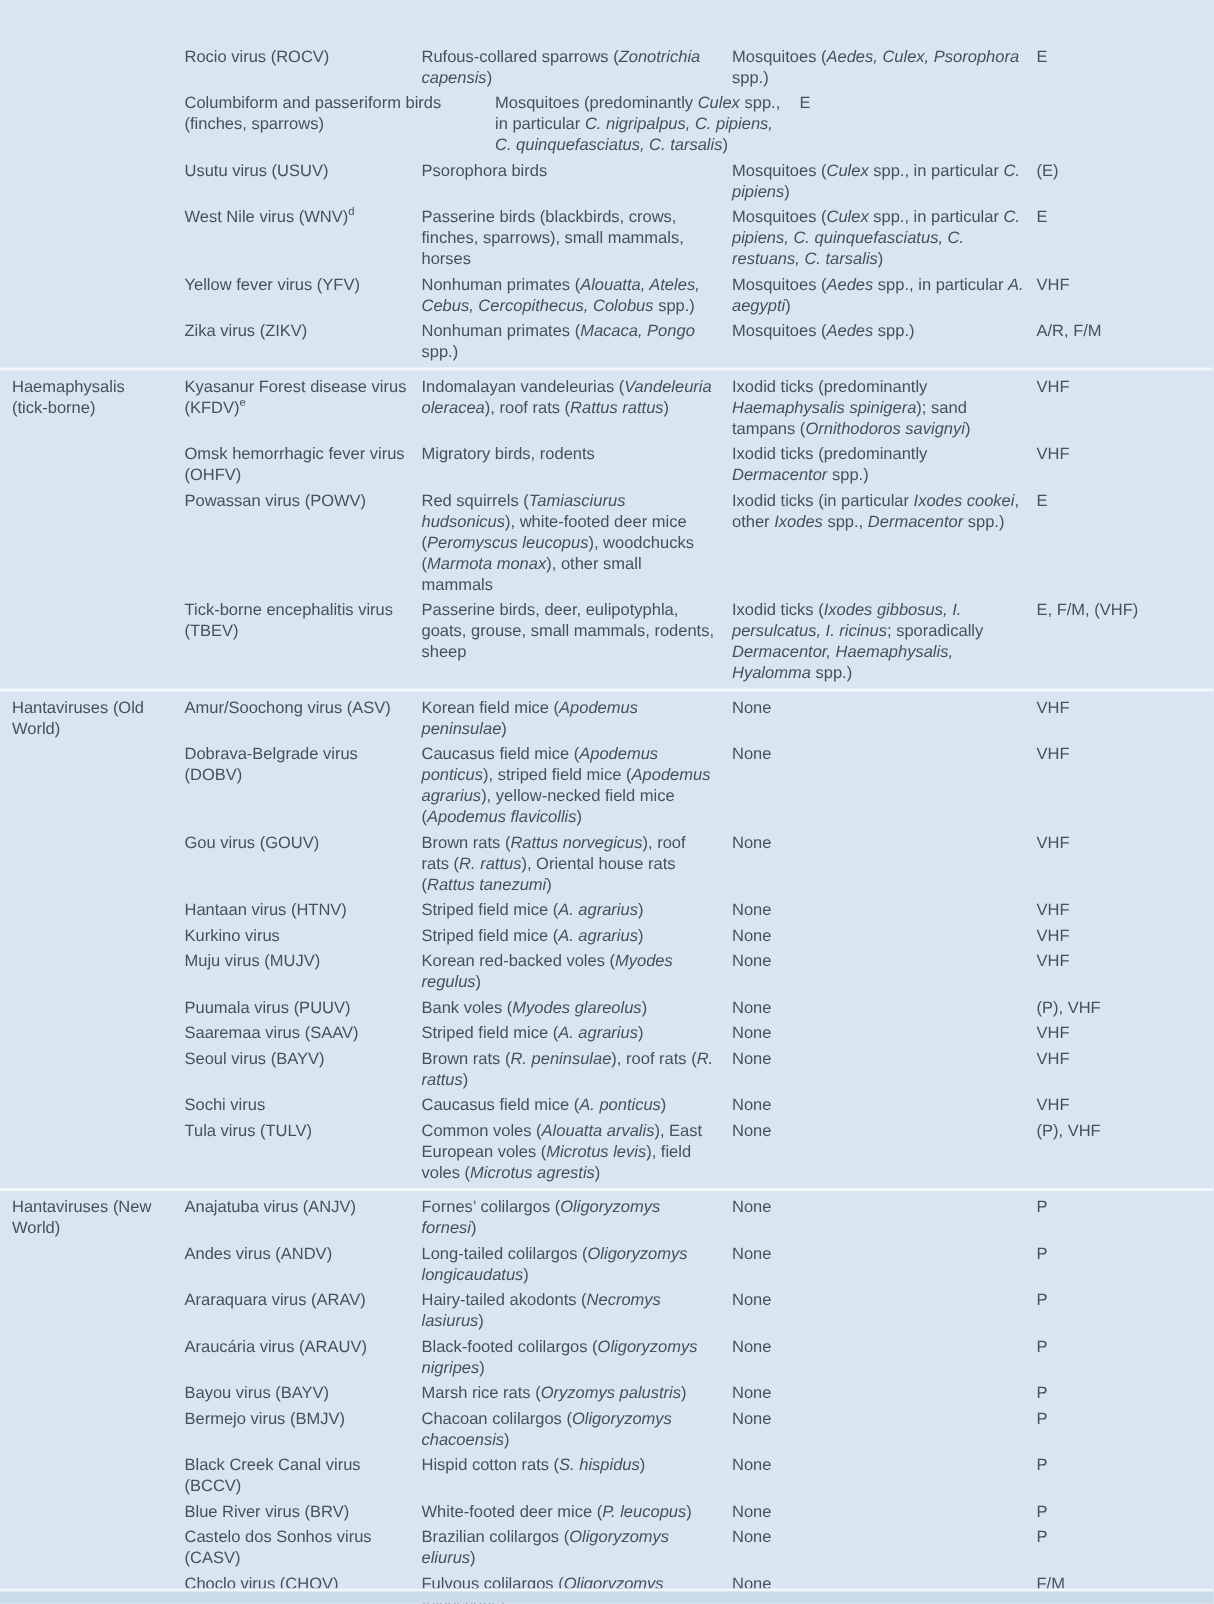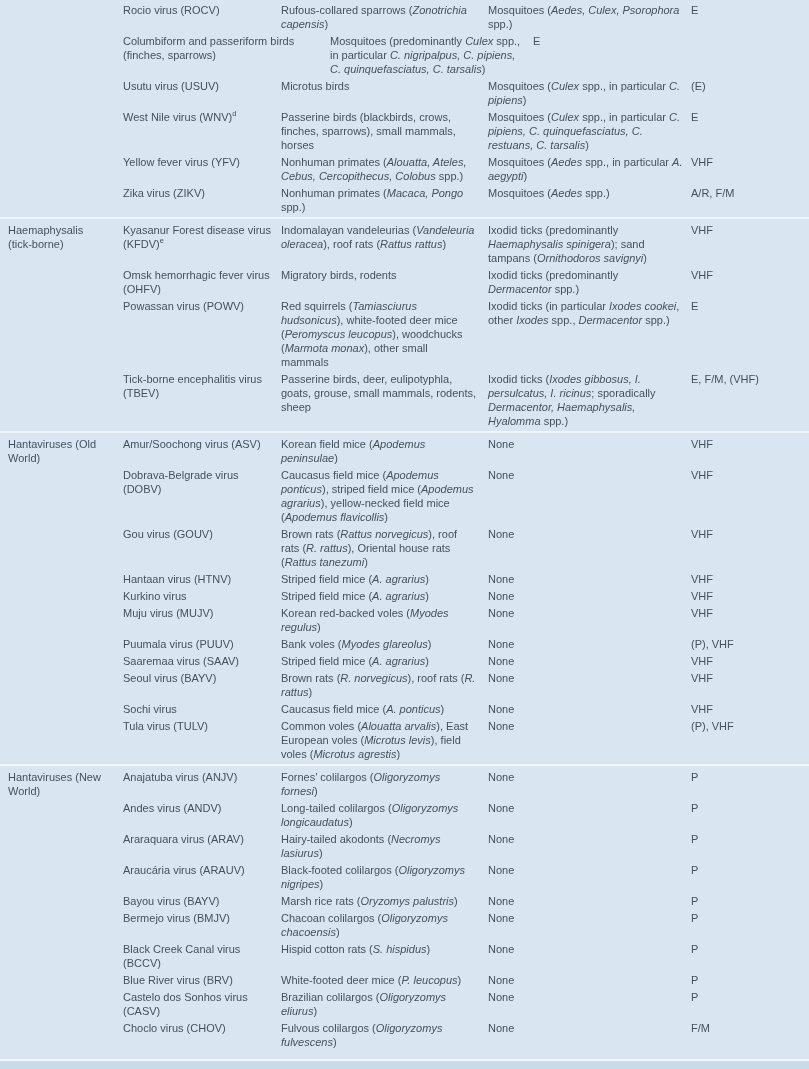--- a/index.html
+++ b/index.html
@@ -13,21 +13,21 @@
     position: relative;
     width: 809px; height: 1069px;
     background: #d9e6f2;
     overflow: hidden;
   }
   .table-body { position: absolute; top: 0; left: 0; width: 809px; }
   .section {
     border-top: 2px solid #f0f6fa;
     padding-top: 4px;
   }
-  .section.first { border-top: none; padding-top: 3px; }
+  .section.first { border-top: none; padding-top: 3px; margin-top: 28px; }
   .row { display: flex; align-items: flex-start; margin-bottom: 3px; }
   .cell {
     font-size: 11px;
     line-height: 14px;
     color: #45515c;
     box-sizing: border-box;
   }
   .cell i { font-style: italic; }
   .cell sup { font-size: 7.5px; line-height: 0; vertical-align: super; }
   .c-group  { width: 123px; padding-left: 8px;  padding-right: 14px; flex: none; }
@@ -58,21 +58,21 @@
         </div>
         <div class="row">
           <div class="cell c-group"></div>
           <div class="cell c-host">Columbiform and passeriform birds (finches, sparrows)</div>
           <div class="cell c-vector">Mosquitoes (predominantly <i>Culex</i> spp., in particular <i>C. nigripalpus, C. pipiens, C. quinquefasciatus, C. tarsalis</i>)</div>
           <div class="cell c-type">E</div>
         </div>
         <div class="row">
           <div class="cell c-group"></div>
           <div class="cell c-virus">Usutu virus (USUV)</div>
-          <div class="cell c-host">Microtus birds</div>
+          <div class="cell c-host">Psorophora birds</div>
           <div class="cell c-vector">Mosquitoes (<i>Culex</i> spp., in particular <i>C. pipiens</i>)</div>
           <div class="cell c-type">(E)</div>
         </div>
         <div class="row">
           <div class="cell c-group"></div>
           <div class="cell c-virus">West Nile virus (WNV)<sup>d</sup></div>
           <div class="cell c-host">Passerine birds (blackbirds, crows, finches, sparrows), small mammals, horses</div>
           <div class="cell c-vector">Mosquitoes (<i>Culex</i> spp., in particular <i>C. pipiens, C. quinquefasciatus, C. restuans, C. tarsalis</i>)</div>
           <div class="cell c-type">E</div>
         </div>
@@ -174,21 +174,21 @@
         <div class="row">
           <div class="cell c-group"></div>
           <div class="cell c-virus">Saaremaa virus (SAAV)</div>
           <div class="cell c-host">Striped field mice (<i>A. agrarius</i>)</div>
           <div class="cell c-vector">None</div>
           <div class="cell c-type">VHF</div>
         </div>
         <div class="row">
           <div class="cell c-group"></div>
           <div class="cell c-virus">Seoul virus (BAYV)</div>
-          <div class="cell c-host">Brown rats (<i>R. norvegicus</i>), roof rats (<i>R. rattus</i>)</div>
+          <div class="cell c-host">Brown rats (<i>R. peninsulae</i>), roof rats (<i>R. rattus</i>)</div>
           <div class="cell c-vector">None</div>
           <div class="cell c-type">VHF</div>
         </div>
         <div class="row">
           <div class="cell c-group"></div>
           <div class="cell c-virus">Sochi virus</div>
           <div class="cell c-host">Caucasus field mice (<i>A. ponticus</i>)</div>
           <div class="cell c-vector">None</div>
           <div class="cell c-type">VHF</div>
         </div>

